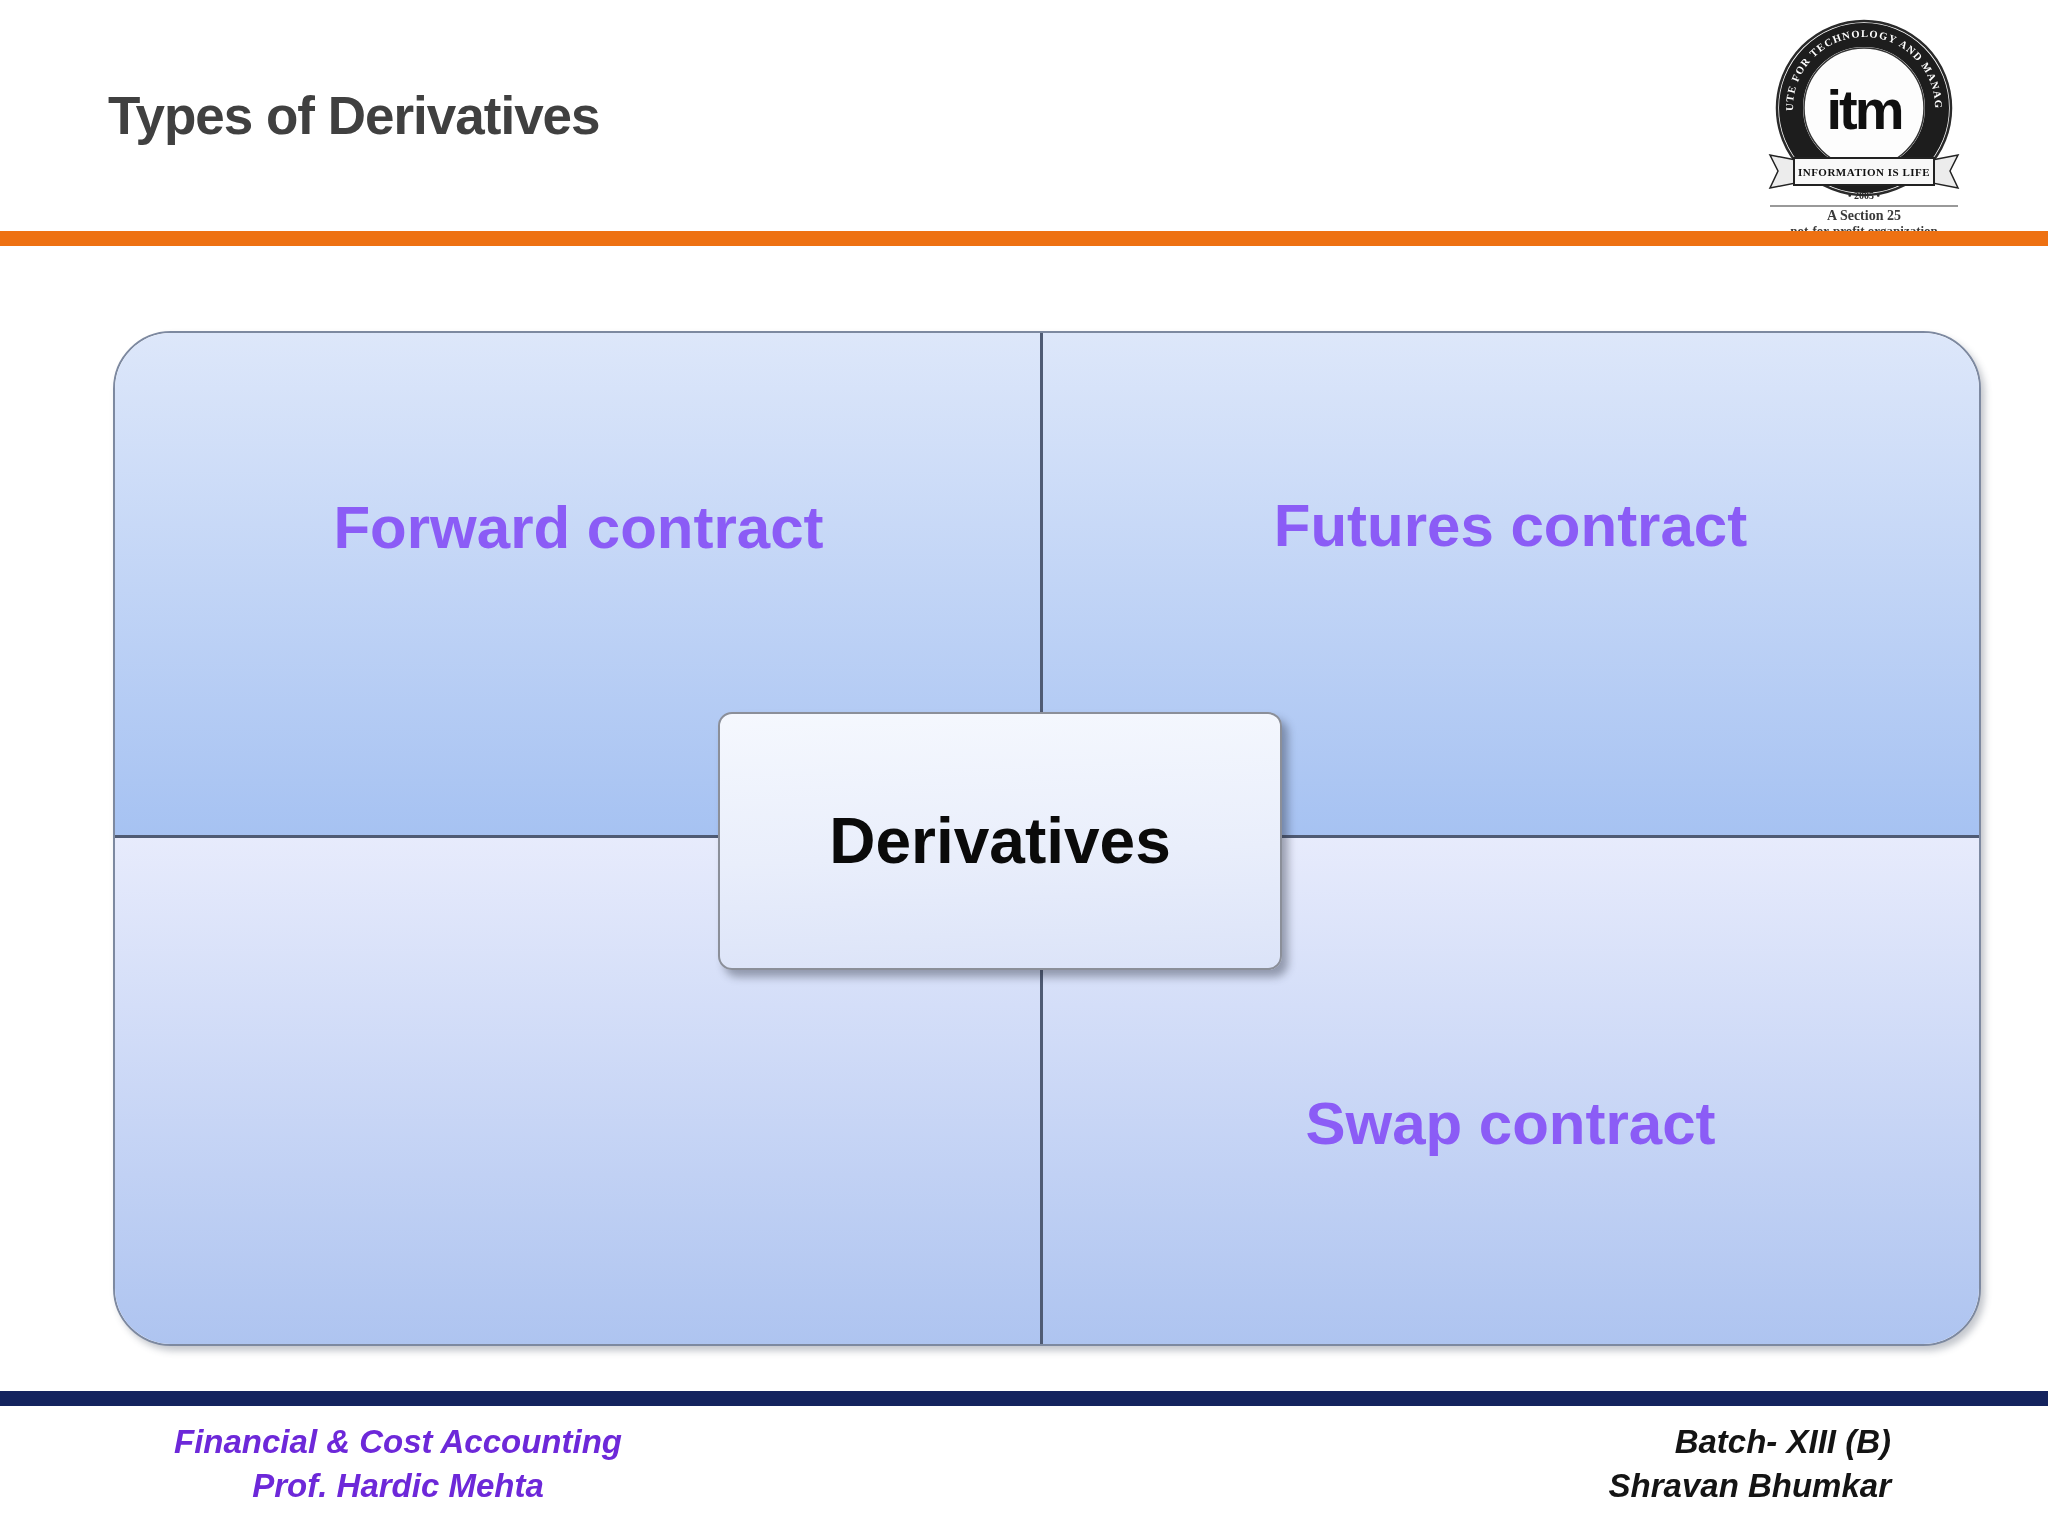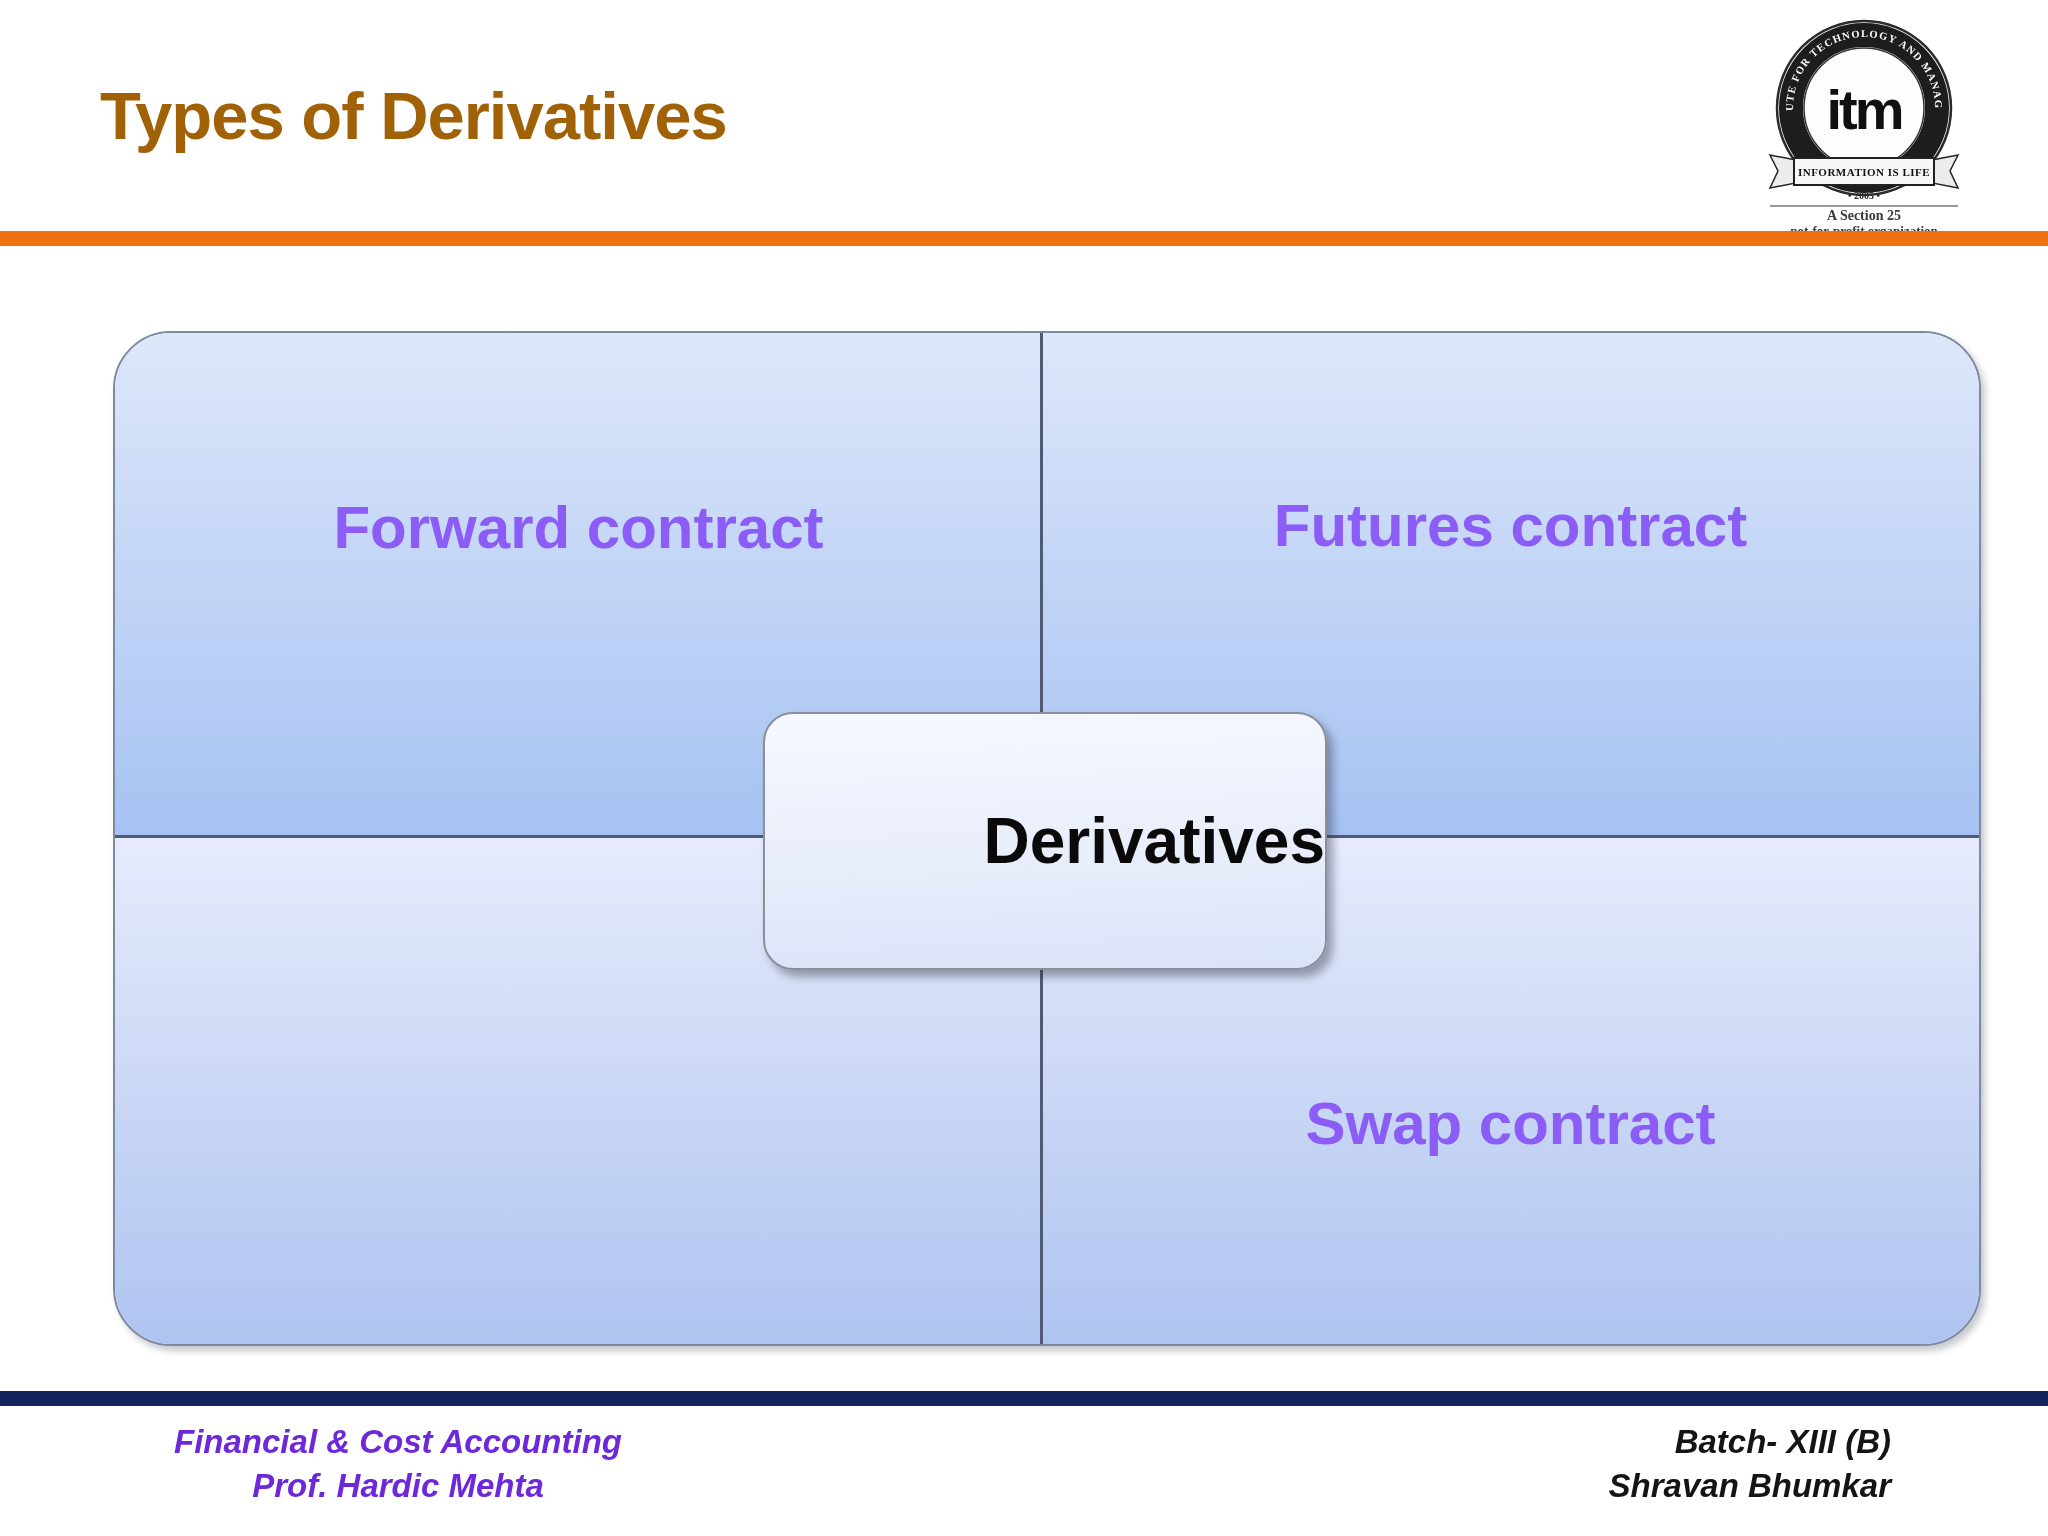--- a/index.html
+++ b/index.html
@@ -1,22 +1,22 @@
 <!DOCTYPE html>
 <html><head>
 <meta charset="utf-8">
 <style>
   html,body { margin:0; padding:0; background:#ffffff; }
   .slide {
     position:relative; width:2048px; height:1536px; background:#ffffff;
     font-family:"Liberation Sans", sans-serif; overflow:hidden;
   }
   .title {
-    position:absolute; left:100px; top:78px;
-    font-size:67px; font-weight:700; color:#a16207; letter-spacing:-1px;
+    position:absolute; left:108px; top:78px;
+    font-size:53px; font-weight:700; color:#404040; letter-spacing:-1px;
     line-height:76px; white-space:nowrap;
   }
   .orange-bar {
     position:absolute; left:0; top:231px; width:2048px; height:15px;
     background:#EE7112;
   }
   .navy-bar {
     position:absolute; left:0; top:1391px; width:2048px; height:15px;
     background:#14235E;
   }
@@ -36,25 +36,25 @@
   .qlabel {
     position:absolute; text-align:center;
     font-size:60px; font-weight:700; color:#8b5cf6; line-height:70px;
     white-space:nowrap;
   }
   .qlabel.tl { left:0;     top:160px; width:927px; }
   .qlabel.tr { left:927px; top:158px; width:937px; }
   .qlabel.bl { left:0;     top:778px; width:927px; }
   .qlabel.br { left:927px; top:756px; width:937px; }
   .center-box {
-    position:absolute; left:763px; top:712px; width:560px; height:254px;
+    position:absolute; left:718px; top:712px; width:560px; height:254px;
     background:linear-gradient(178deg,#F5F8FE 0%,#E9EEFB 55%,#DBE3F8 100%);
-    border:2px solid #8b8f99; border-radius:30px;
+    border:2px solid #8b8f99; border-radius:14px;
     box-shadow:6px 7px 9px rgba(40,45,60,0.40);
-    display:flex; align-items:center; justify-content:flex-end;
+    display:flex; align-items:center; justify-content:center;
   }
   .center-box .lbl {
     font-size:64px; font-weight:700; color:#0a0a0a; white-space:nowrap;
   }
   .footer-left {
     position:absolute; left:148px; top:1420px; width:500px; text-align:center;
     font-size:33px; font-weight:700; font-style:italic; color:#6d28d9; line-height:44px;
   }
   .footer-right {
     position:absolute; left:1391px; top:1420px; width:500px; text-align:right;

